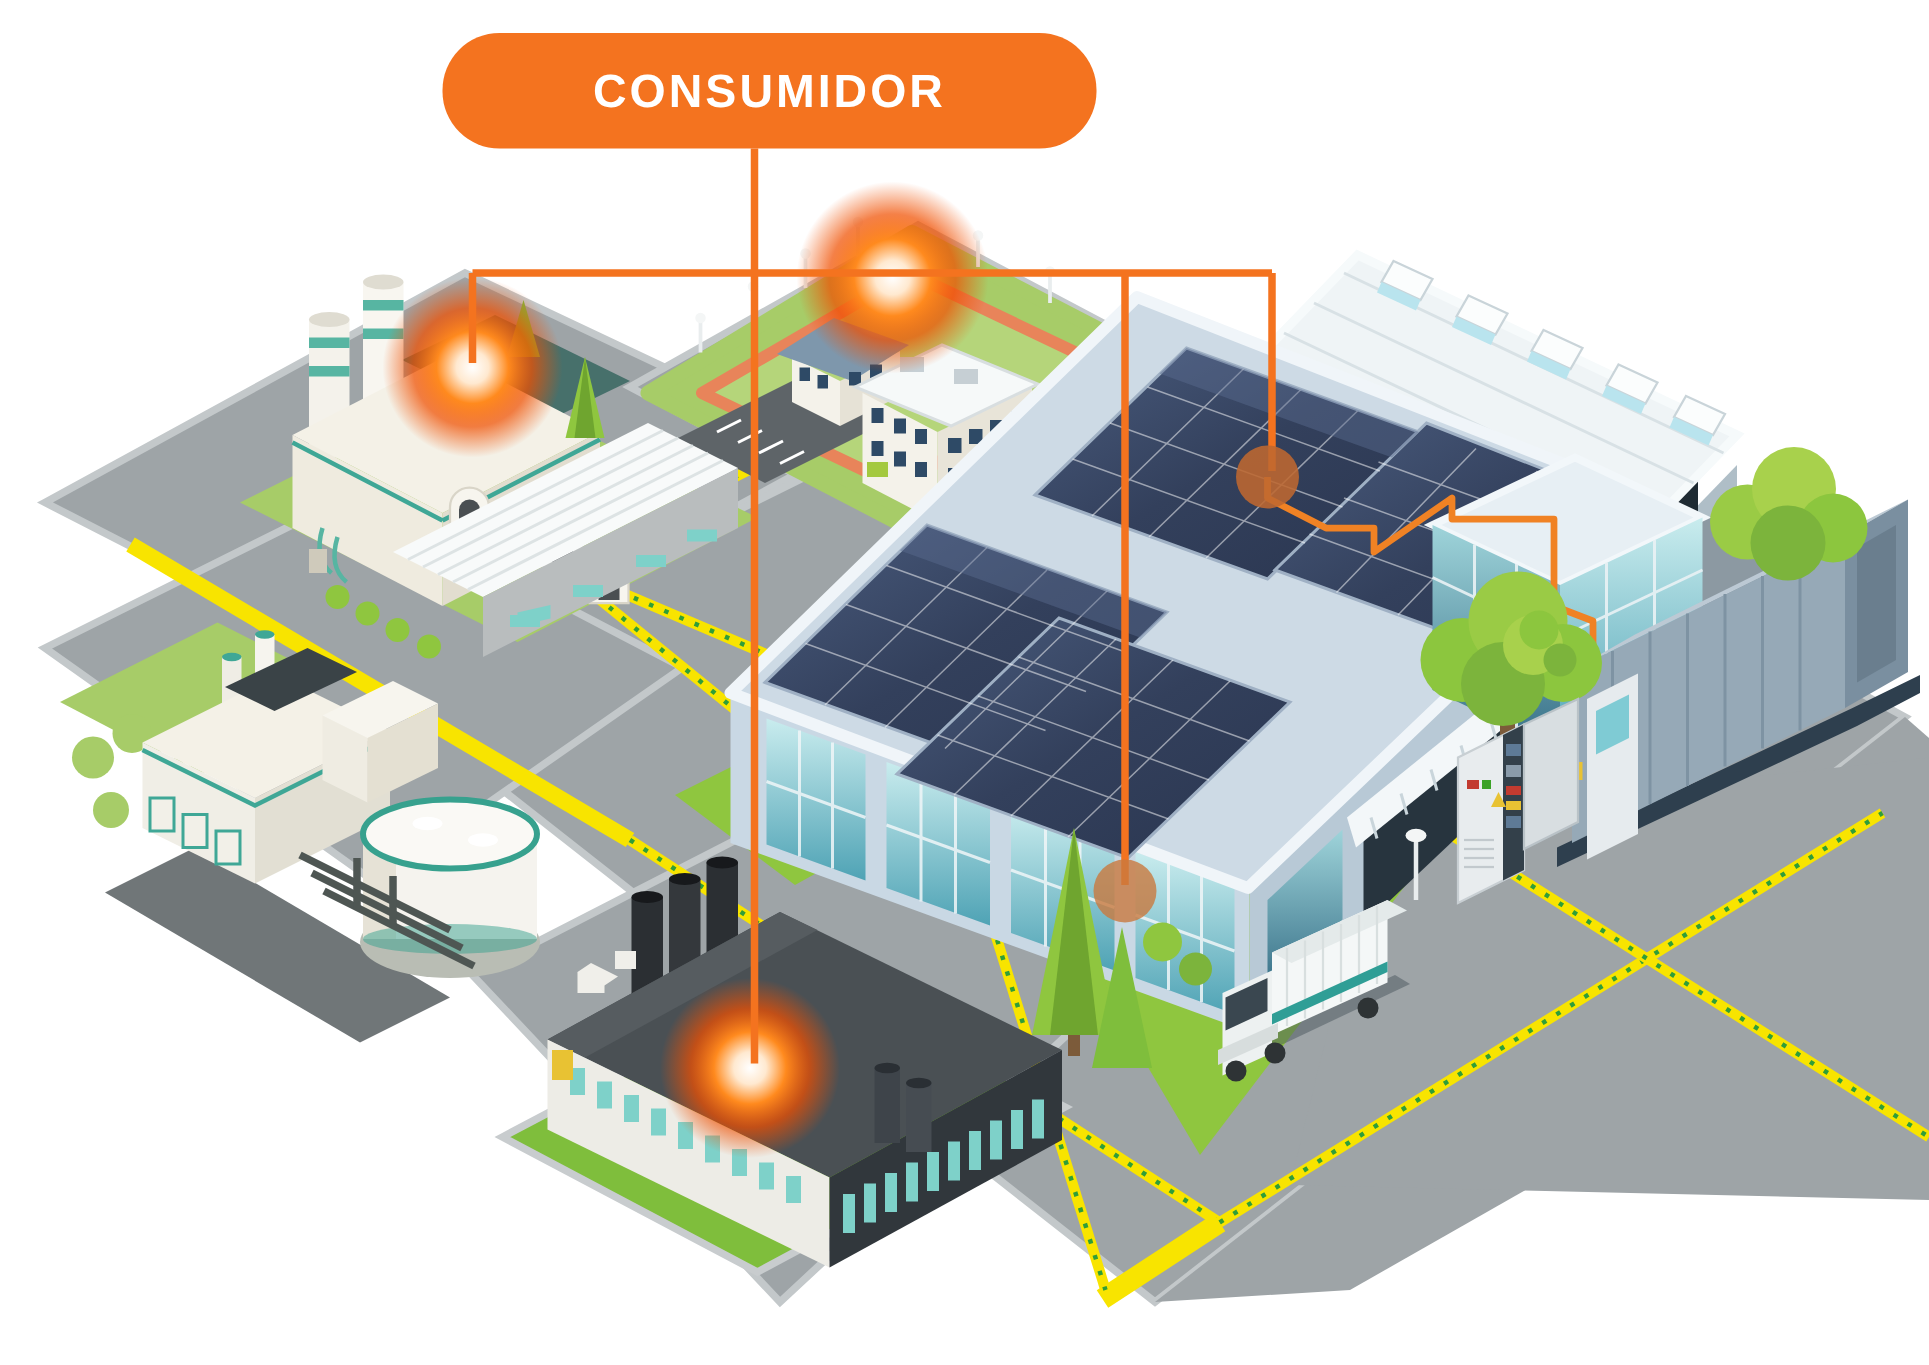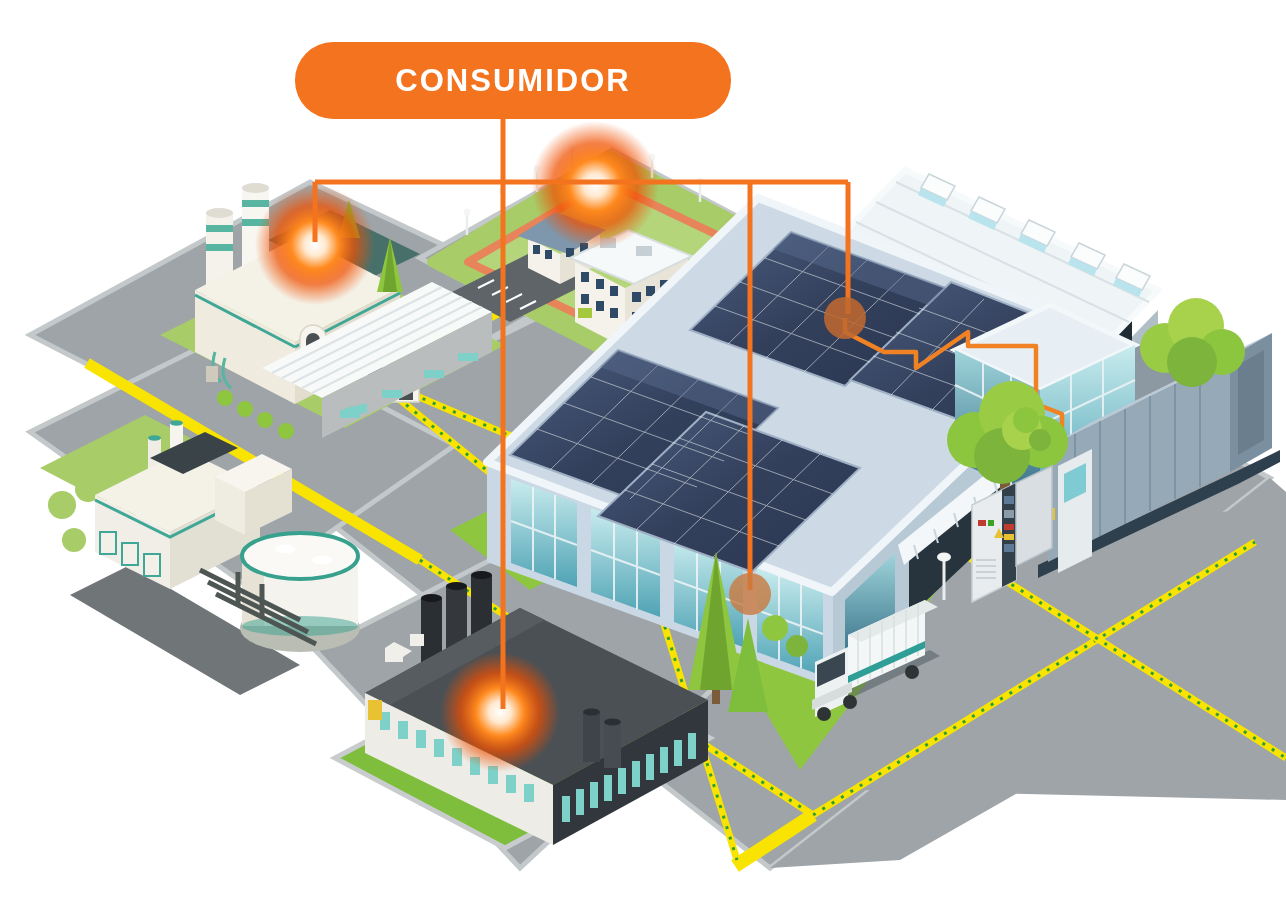--- a/index.html
+++ b/index.html
@@ -5,21 +5,20 @@
   html,body{margin:0;padding:0;background:#ffffff;}
   .stage{position:relative;width:1286px;height:910px;overflow:hidden;
          font-family:"Liberation Sans", sans-serif;}
   .stage svg{position:absolute;left:0;top:0;}
   .consumer-pill{
     position:absolute;left:295px;top:22px;width:436px;height:77px;
     background:#F4731F;border-radius:38px;
     display:flex;align-items:center;justify-content:center;
     color:#ffffff;font-weight:bold;font-size:31px;letter-spacing:2px;
     font-family:"Liberation Sans", sans-serif;
-    margin-top:20px;
   }
 </style>
 </head>
 <body>
 
 <div class="stage">
 
 <svg width="1286" height="910" viewBox="0 0 1286 910">
 <defs>
   <radialGradient id="glowGrad">

